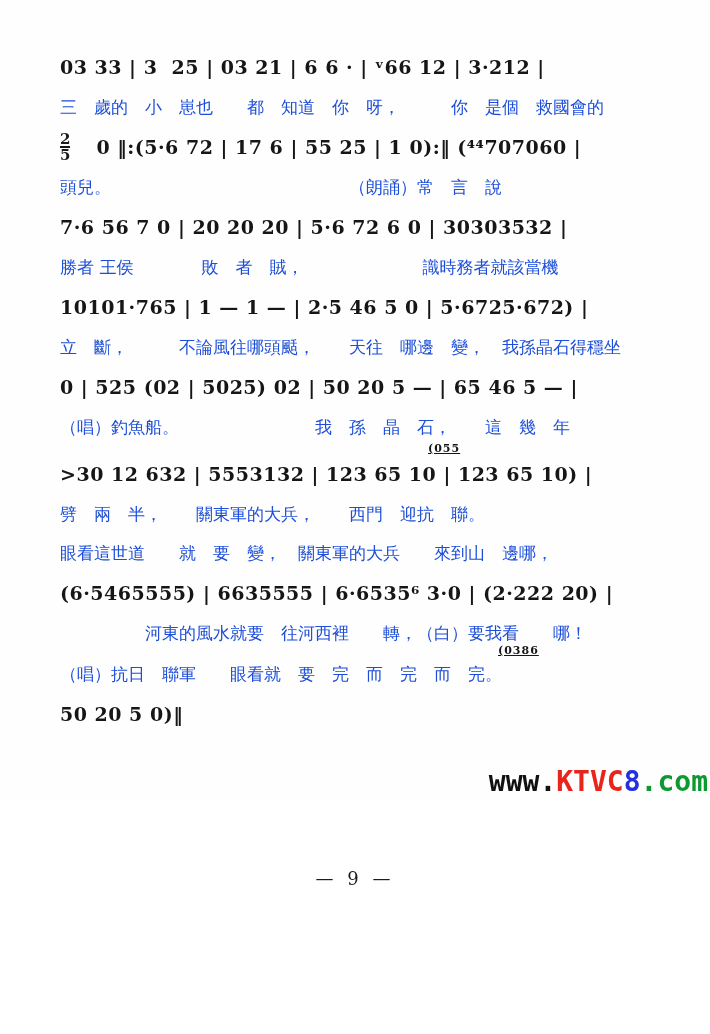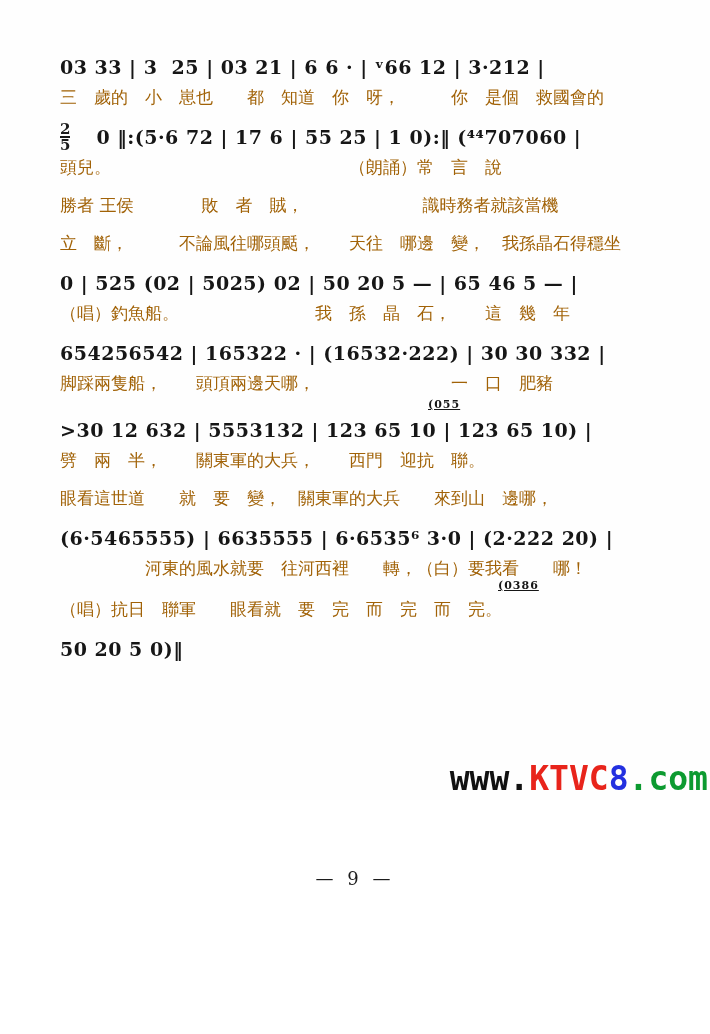--- a/index.html
+++ b/index.html
@@ -42,23 +42,23 @@
     font-size: 19px;
     line-height: 30px;
     letter-spacing: 0.5px;
     white-space: pre;
     color: #161616;
   }
   .lyrics {
     font-family: "DejaVu Sans", sans-serif;
     font-size: 17px;
     line-height: 27px;
-    margin-top: 2px;
+    margin-top: 12px;
     white-space: pre;
-    color: #a16207;
+    color: #1d4ed8;
   }
   .annotation {
     position: absolute;
     top: -17px;
     font-family: "DejaVu Serif", serif;
     font-weight: bold;
     font-size: 11px;
     letter-spacing: 1px;
     text-decoration: underline;
     color: #161616;
@@ -92,21 +92,21 @@
     font-size: 18px;
     letter-spacing: 4px;
     color: #1c1c1c;
   }
   .watermark {
     position: absolute;
     right: 2px;
     bottom: 2px;
     font-family: "DejaVu Sans Mono", monospace;
     font-weight: bold;
-    font-size: 33px;
+    font-size: 28px;
     letter-spacing: 0px;
     white-space: nowrap;
   }
   .wm-www  { color: #111111; }
   .wm-ktvc { color: #e8241b; }
   .wm-8    { color: #2330e0; }
   .wm-com  { color: #0c9a30; }
 </style>
 </head>
 <body>
@@ -124,36 +124,34 @@
         <span class="keysig">
           <span class="keysig-top">2</span>
           <span class="keysig-bottom">5</span>
         </span>
         <span class="melody">0 ‖:(5·6 72 | 17 6 | 55 25 | 1 0):‖ (⁴⁴707060 |</span>
       </div>
       <div class="lyrics">頭兒。　　　　　　　　　　　　　　（朗誦）常　言　說</div>
     </div>
 
     <div class="system">
+      <div class="melody">7·6 56 7 0 | 20 20 20 | 5·6 72 6 0 | 30303532 |</div>
       <div class="lyrics">勝者 王侯　　　　敗　者　賊，　　　　　　　識時務者就該當機</div>
     </div>
 
     <div class="system">
+      <div class="melody">10101·765 | 1 — 1 — | 2·5 46 5 0 | 5·6725·672) |</div>
       <div class="lyrics">立　斷，　　　不論風往哪頭颳，　　天往　哪邊　變，　我孫晶石得穩坐</div>
     </div>
 
     <div class="system">
       <div class="melody">0 | 525 (02 | 5025) 02 | 50 20 5 — | 65 46 5 — |</div>
       <div class="lyrics">（唱）釣魚船。　　　　　　　　我　孫　晶　石，　　這　幾　年</div>
     </div>
 
-    <div class="system">
-      <div class="melody">654256542 | 165322 · | (16532·222) | 30 30 332 |</div>
-      <div class="lyrics">脚踩兩隻船，　　頭頂兩邊天哪，　　　　　　　　一　口　肥豬</div>
-    </div>
 
     <div class="system" style="margin-top:18px;">
       <div class="annotation ann-7">(055</div>
       <div class="melody">&gt;30 12 632 | 5553132 | 123 65 10 | 123 65 10) |</div>
       <div class="lyrics">劈　兩　半，　　關東軍的大兵，　　西門　迎抗　聯。</div>
     </div>
 
     <div class="system">
       <div class="lyrics">眼看這世道　　就　要　變，　關東軍的大兵　　來到山　邊哪，</div>
     </div>

